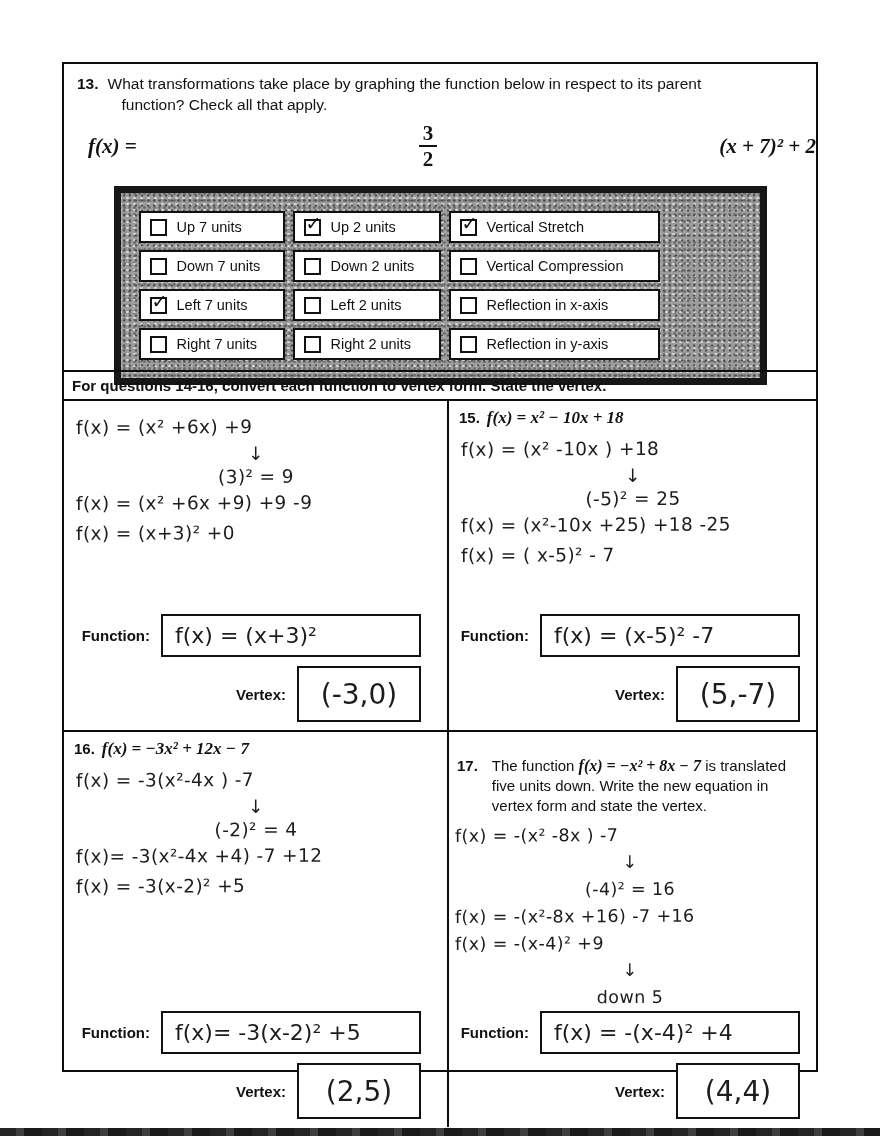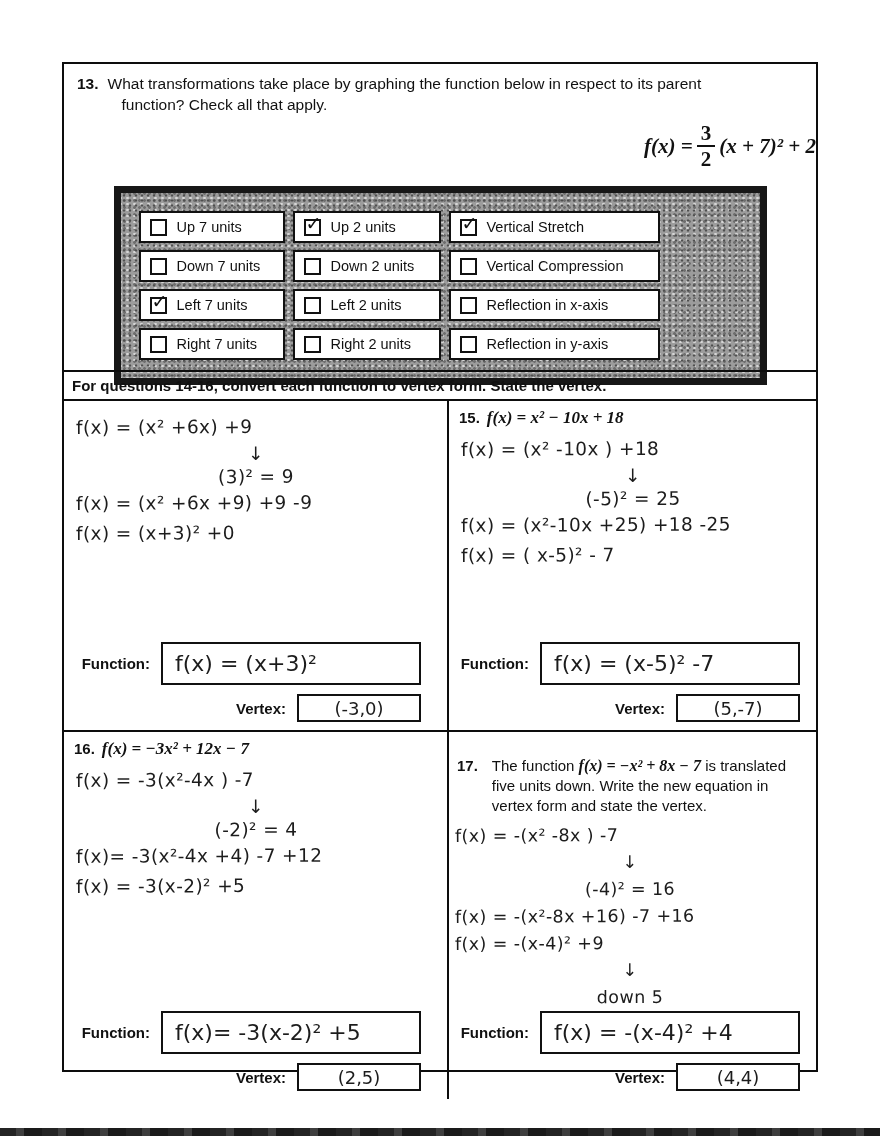--- a/index.html
+++ b/index.html
@@ -10,21 +10,21 @@
   .sheet{
     position:absolute;left:62px;top:62px;width:752px;height:1006px;
     border:2px solid #0d0d0d;display:flex;flex-direction:column;background:#fff;
   }
   
   .sec13{height:306px;}
   .q13-head{display:flex;gap:9px;padding:9px 14px 0 13px;font-size:15.5px;line-height:21px;}
   .qnum{font-weight:bold;white-space:nowrap;}
   .q13-line2{padding-left:14px;}
   .formula-row{
-    display:flex;justify-content:flex-end;align-items:center;margin-top:7px;
+    display:flex;justify-content:space-between;align-items:center;margin-top:7px;
     font-family:"Liberation Serif",serif;font-weight:bold;font-style:italic;font-size:21px;padding-left:24px;
   }
   .frac{display:inline-flex;flex-direction:column;align-items:center;margin:0 4px;line-height:1.05;font-style:normal;}
   .frac .num{border-bottom:2px solid #111;padding:0 4px 1px;}
   .frac .den{padding-top:1px;}
   
   .opt-grid-outer{
     margin:16px auto 0;width:653px;box-sizing:border-box;
     border:7px solid #171717;padding:18px;
     background-color:#9c9c9c;
@@ -64,21 +64,21 @@
   .work-line.center{text-align:center;line-height:23px;}
   .work-q17 .work-line{font-size:17.5px;line-height:27px;}
   
   .answers{margin-top:auto;display:flex;flex-direction:column;gap:9px;padding-bottom:3px;}
   .pad-r-left{padding-right:26px;}
   .pad-r-right{padding-right:16px;}
   .ans-row{display:flex;align-items:center;justify-content:flex-end;gap:11px;}
   .ans-label{font-weight:bold;font-size:15px;}
   .ans-box{border:2px solid #111;display:flex;align-items:center;background:#fff;box-sizing:border-box;}
   .fn-box{width:260px;height:43px;font-size:22px;padding-left:12px;white-space:nowrap;}
-  .vx-box{width:124px;height:28px;font-size:18px;justify-content:center;}
+  .vx-box{width:124px;height:56px;font-size:28px;justify-content:center;}
   
   .bottom-band{
     position:absolute;left:0;bottom:0;width:880px;height:8px;
     background:repeating-linear-gradient(90deg,#242424 0 16px,#3e3e3e 16px 24px,#1a1a1a 24px 42px);
   }
 </style>
 </head>
 <body>
 
 <div class="sheet">

